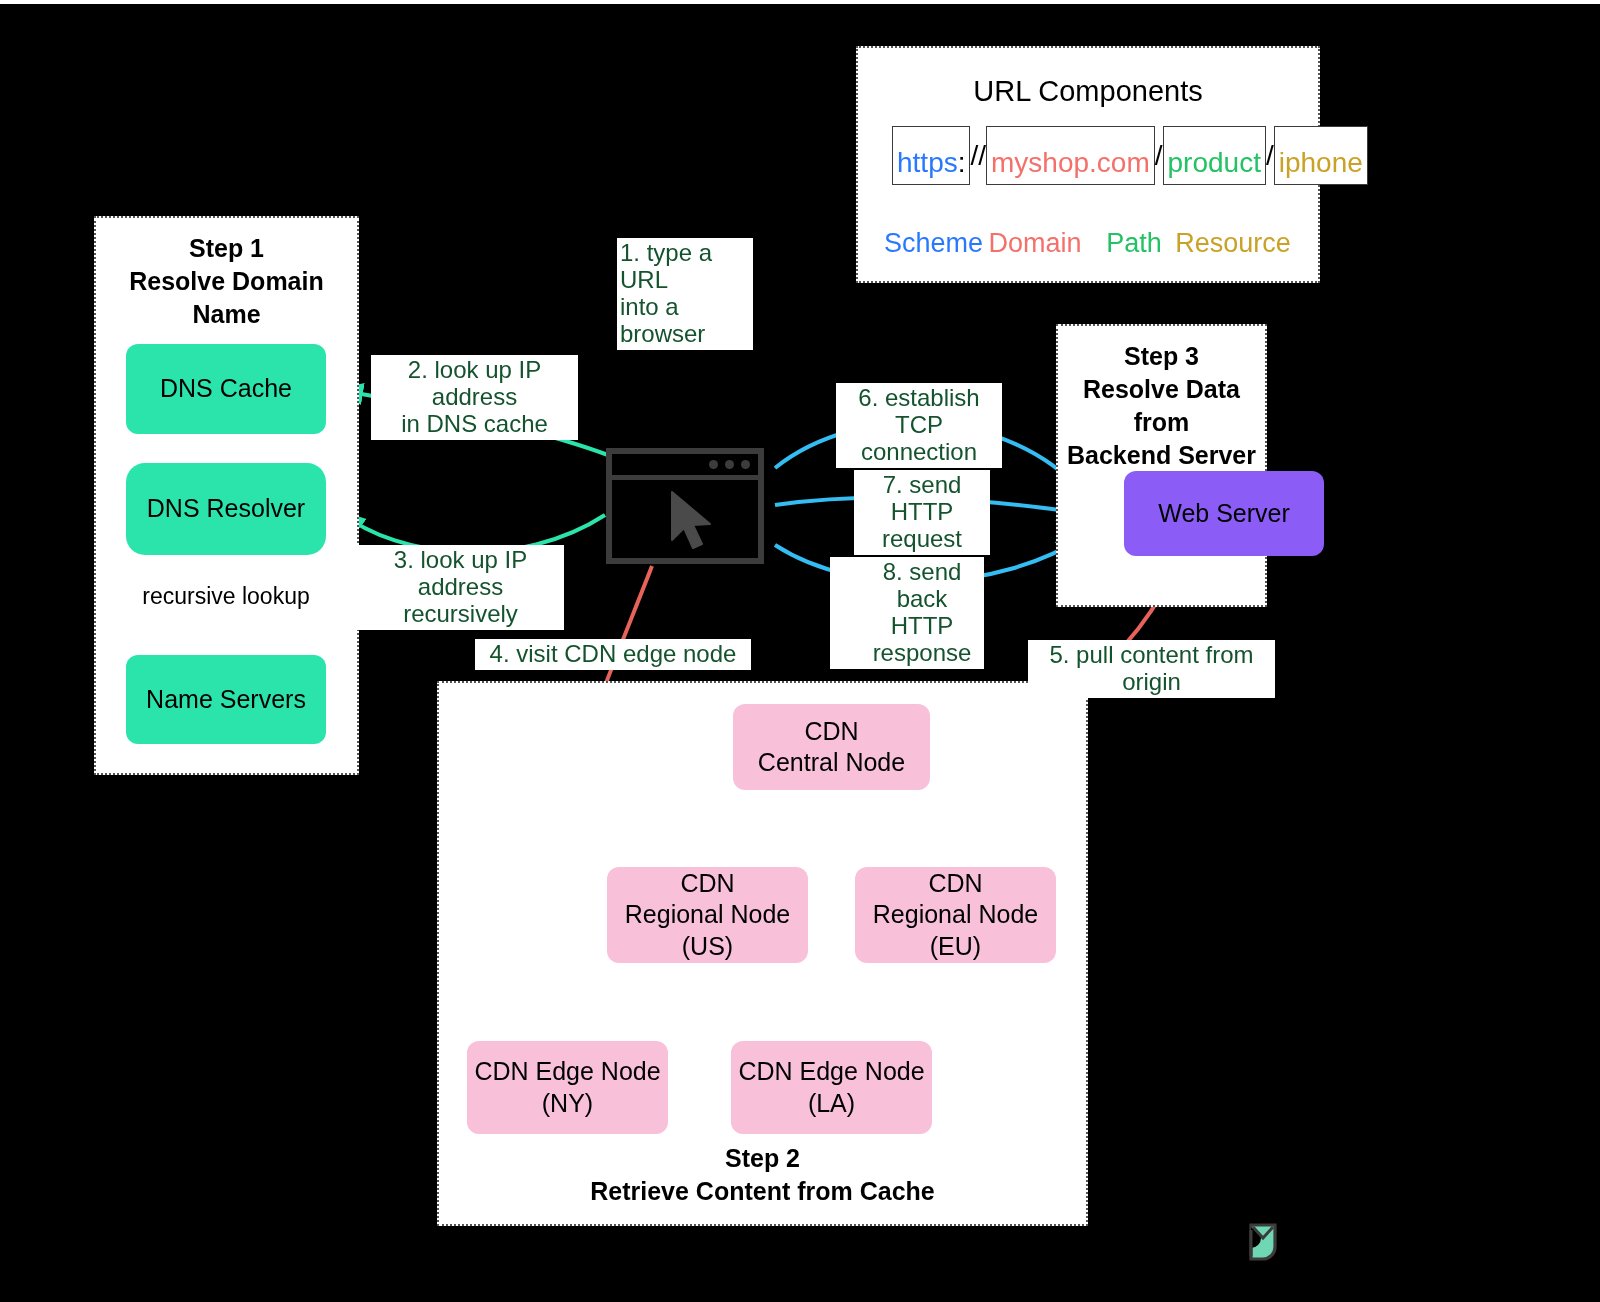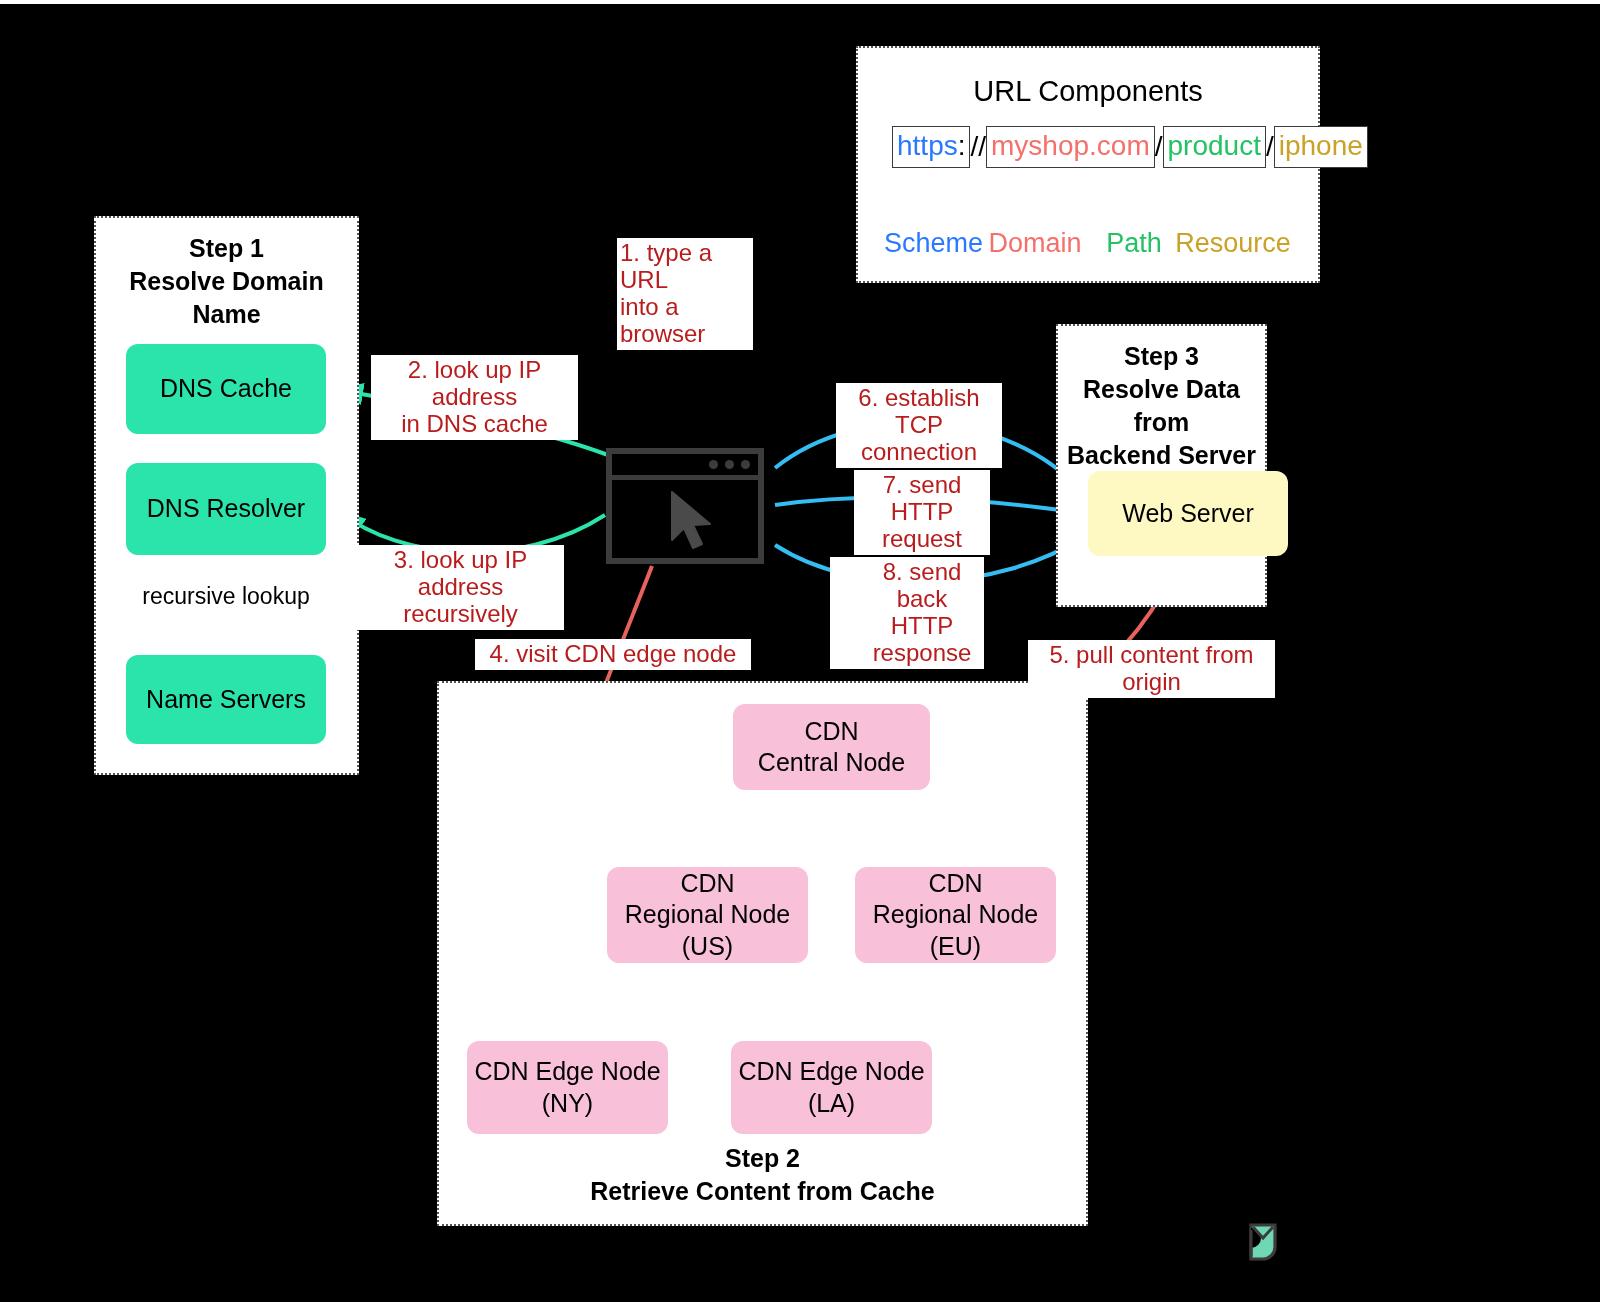--- a/index.html
+++ b/index.html
@@ -44,28 +44,28 @@
     align-items: center;
     justify-content: center;
     text-align: center;
     border-radius: 12px;
     color: #000000;
     line-height: 1.26;
     white-space: pre-line;
     font-size: 25px;
   }
   .node.teal { background: #2BE4AB; }
-  .node.blue { background: #fef9c3; }
+  .node.blue { background: #8b5cf6; margin-left: 36px; }
   .node.pink { background: #F9C0DA; }
 
   
   .callout {
     position: absolute;
     background: #ffffff;
-    color: #b91c1c;
+    color: #14532d;
     font-size: 24px;
     line-height: 1.12;
     text-align: center;
     white-space: pre-line;
     padding: 2px 3px;
     z-index: 6;
   }
   .callout.left { text-align: left; }
 
   
@@ -98,21 +98,21 @@
   
   #urlrow {
     position: absolute;
     left: 892px; top: 126px;
     display: flex;
     align-items: stretch;
     font-size: 28px;
   }
   #urlrow .ubox {
     border: 1.5px solid #3b3b3b;
-    padding: 3px 4px 5px 4px;
+    padding: 20px 4px 5px 4px;
     display: flex; align-items: center;
     background: #ffffff;
   }
   #urlrow .sep {
     display: flex; align-items: center;
     color: #000000;
     padding: 0 0px;
     background: transparent;
   }
   .c-scheme { color: #2979FF; }
@@ -213,21 +213,21 @@
   </div>
 
   <div class="panel" style="left:94px; top:216px; width:265px; height:559px;">
     <div class="panel-title" style="top:14px; font-size:25px;">Step 1
 Resolve Domain
 Name</div>
   </div>
 
   <div class="node teal" style="left:126px; top:344px; width:200px; height:90px;">DNS Cache</div>
 
-  <div class="node teal" style="left:126px; top:463px; width:200px; height:92px;">DNS Resolver</div>
+  <div class="node teal" style="left:126px; top:463px; width:200px; height:92px;border-radius:19px;">DNS Resolver</div>
 
   <div class="node teal" style="left:126px; top:655px; width:200px; height:89px;">Name Servers</div>
 
   <div class="plainlabel" style="left:140px; top:583px; width:172px; font-size:23px;">recursive lookup</div>
 
   <div class="panel" style="left:1056px; top:324px; width:211px; height:283px;">
     <div class="panel-title" style="top:14px; font-size:25px;">Step 3
 Resolve Data from
 Backend Server</div>
   </div>

